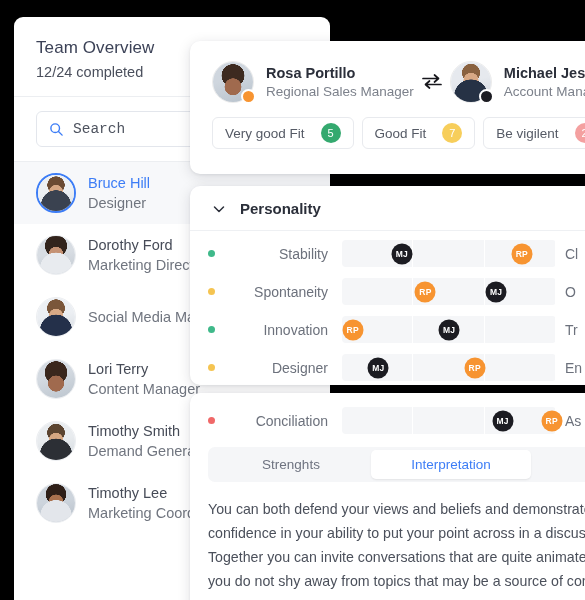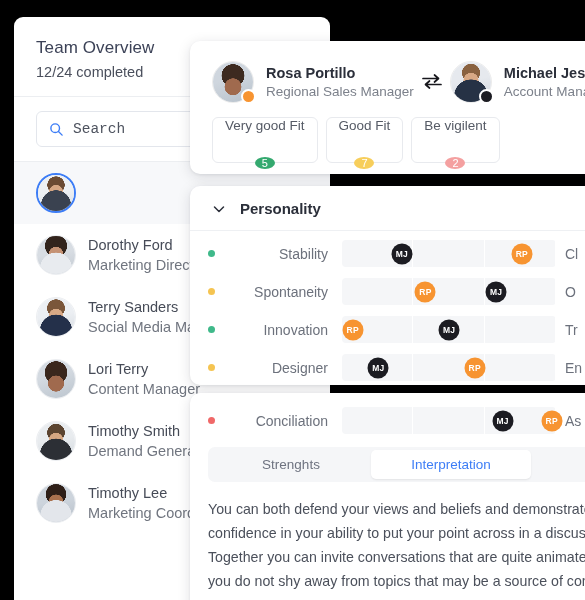--- a/index.html
+++ b/index.html
@@ -79,23 +79,23 @@
     position: absolute; right: -2px; bottom: -1px;
     width: 15px; height: 15px; border-radius: 50%;
     border: 2px solid #fff;
   }
   .p-name { font-size: 14.5px; font-weight: bold; color: #2b2f3a; line-height: 19px; white-space: nowrap;}
   .p-role { font-size: 13.5px; color: #7c818b; line-height: 18px; white-space: nowrap;}
   .swap-icon { width: 26px; height: 26px; margin: 0 5px; flex: 0 0 auto; }
 
   .fit-row { display: flex; gap: 8px; padding: 14px 22px 0 22px; }
   .fit-chip {
-    display: flex; align-items: center; gap: 24px;
-    height: 46px; padding: 0 12px;
-    border: 1px solid #e8eaee; border-radius: 6px; background: #fff; flex-direction: column;
+    display: flex; align-items: center; gap: 16px;
+    height: 32px; padding: 0 12px;
+    border: 1px solid #e8eaee; border-radius: 6px; background: #fff;
   }
   .fit-label { font-size: 13.5px; color: #555a65; white-space: nowrap; }
   .fit-count {
     width: 20px; height: 20px; border-radius: 50%;
     display: flex; align-items: center; justify-content: center;
     font-size: 11px; color: #fff; font-weight: normal;
   }
 
   
   .card-personality { left: 190px; top: 186px; width: 420px; height: 199px; }
@@ -210,36 +210,39 @@
         <span class="search-text">Search</span>
       </div>
     </div>
     <div class="lp-divider"></div>
 
     <div class="list" id="member-list">
         <div class="list-item selected">
           <div class="li-avatar ring">
             <div class="ph ph-bruce"></div>
           </div>
+          <div class="li-text">
+            <div class="li-name active">Bruce Hill</div>
+            <div class="li-role">Designer</div>
+          </div>
         </div>
         <div class="list-item">
           <div class="li-avatar">
             <div class="ph ph-dorothy"></div>
           </div>
           <div class="li-text">
             <div class="li-name">Dorothy Ford</div>
             <div class="li-role">Marketing Director</div>
           </div>
         </div>
         <div class="list-item">
           <div class="li-avatar">
             <div class="ph ph-terry"></div>
           </div>
           <div class="li-text">
-            <div class="li-name">Terry Sanders</div>
             <div class="li-role">Social Media Manager</div>
           </div>
         </div>
         <div class="list-item">
           <div class="li-avatar">
             <div class="ph ph-lori"></div>
           </div>
           <div class="li-text">
             <div class="li-name">Lori Terry</div>
             <div class="li-role">Content Manager</div>

